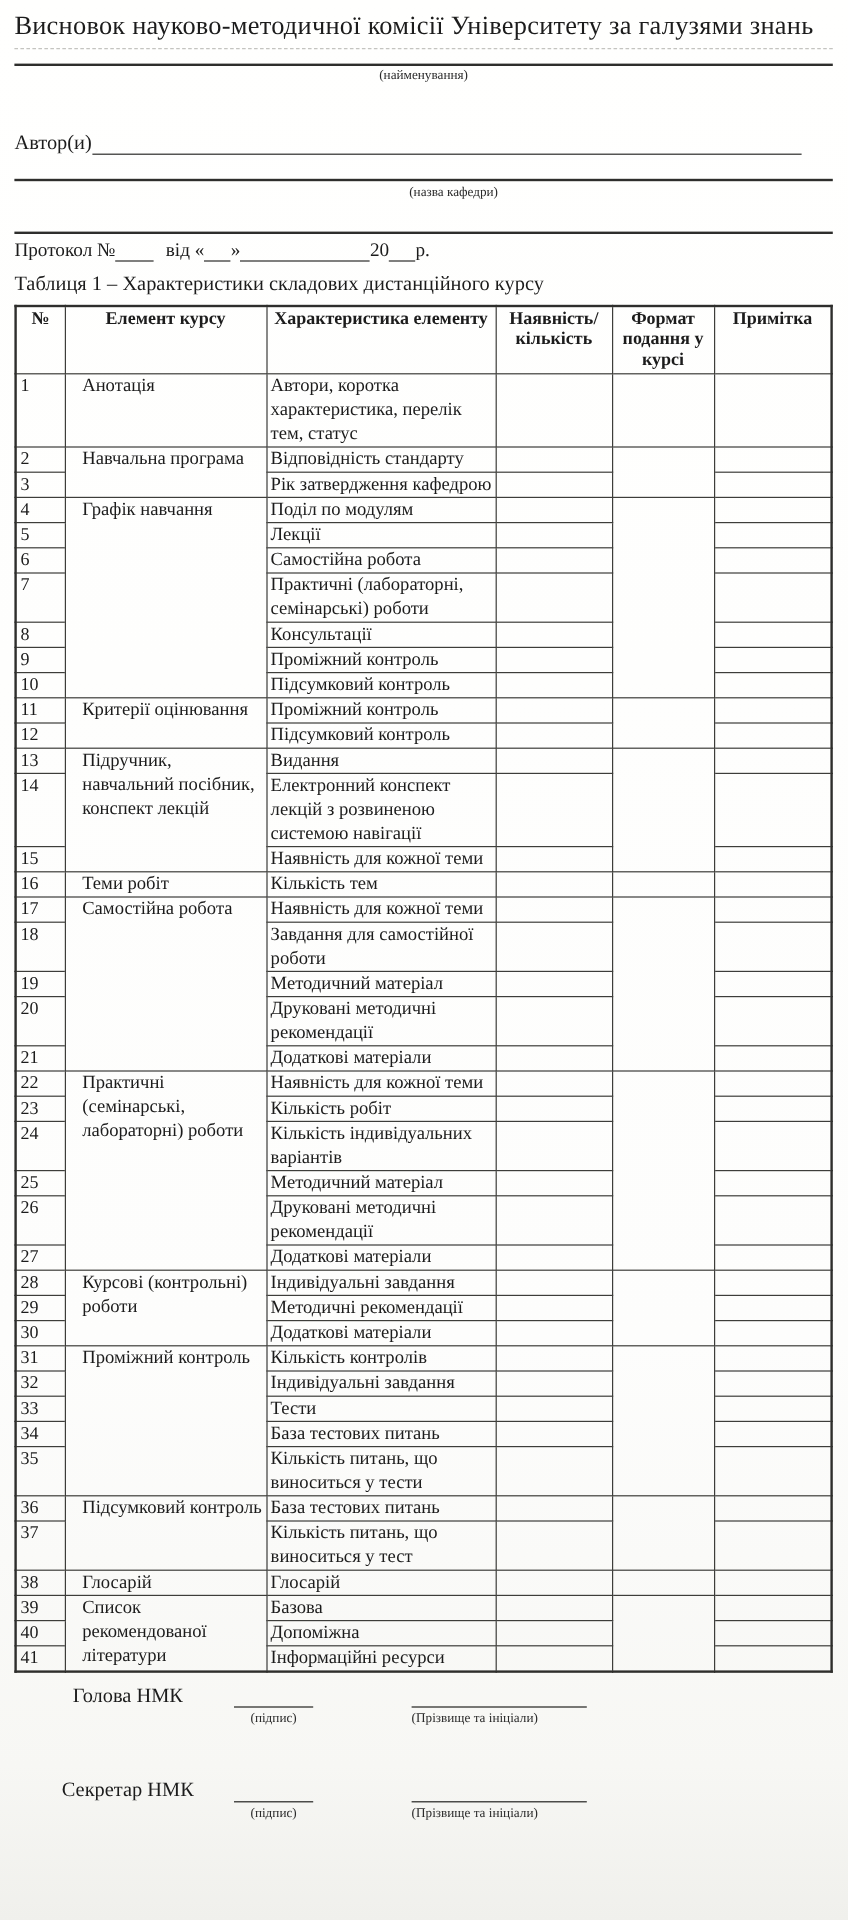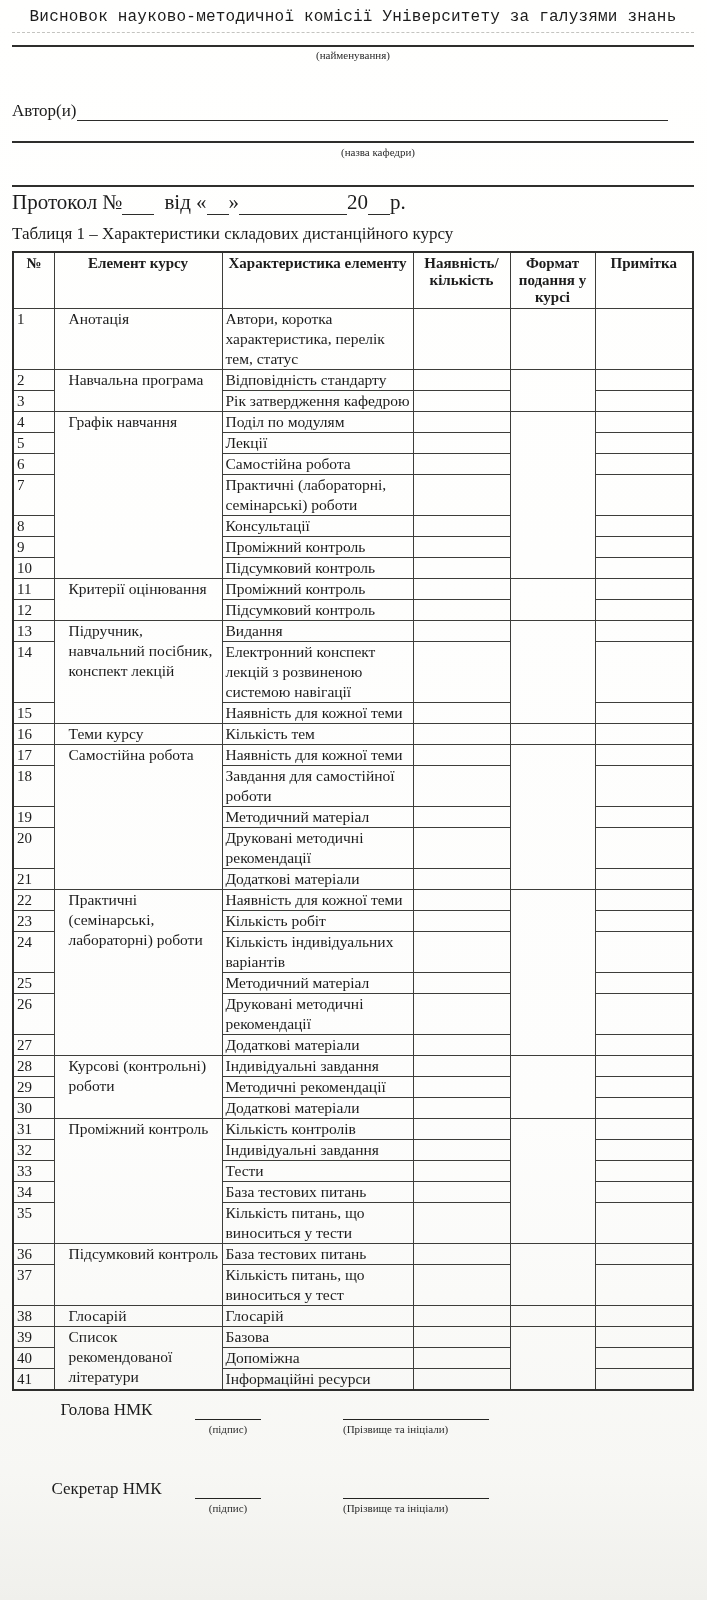--- a/index.html
+++ b/index.html
@@ -7,34 +7,34 @@
     position:relative;
     width:707px;height:1600px;
     margin:0 auto;
     background:linear-gradient(180deg,#fffffe 0%,#fdfdfc 70%,#f7f7f4 92%,#f0f0ec 100%);
     font-family:"Liberation Serif","DejaVu Serif",serif;
     color:#1c1c1c;
     box-sizing:border-box;
     padding:8px 13px 0 12px;
     overflow:hidden;
   }
-  .doc-title{font-size:16px;text-align:center;letter-spacing:.2px;font-family:Liberation Mono, monospace;}
+  .doc-title{font-size:22px;text-align:left;letter-spacing:.2px;}
   .rule-faint{border-top:1px dashed #c4c4c0;margin-top:6px;}
   .rule{border-top:2px solid #2e2e2c;margin-top:12px;}
   .caption{font-size:11px;color:#2a2a2a;text-align:center;}
   .caption-name{margin-top:2px;}
   .label-row{display:flex;align-items:flex-end;font-size:17px;}
   .author-row{margin-top:40px;justify-content:center;}
   .author-row .blank-fill{flex:1;border-bottom:1.6px solid #2c2c2a;margin-right:26px;height:19px;}
   .agree-row{margin-top:4px;}
   .agree-row .blank-fill{flex:1;border-bottom:1.6px solid #2c2c2a;margin-right:31px;height:19px;max-width:445px;}
   .dept-caption{width:160px;margin-left:286px;margin-top:3px;}
   .rule-mid{margin-top:20px;}
   .rule-protocol{margin-top:27px;}
-  .protocol-row{margin-top:3px;font-size:21px;display:flex;align-items:flex-end;}
+  .protocol-row{margin-top:3px;font-size:16px;display:flex;align-items:flex-end;}
   .blank{display:inline-block;border-bottom:1.6px solid #2c2c2a;height:19px;}
   .b-num{width:32px;}
   .b-day{width:22px;}
   .b-month{width:108px;}
   .b-year{width:22px;}
   .protocol-row .spc{width:10px;}
   .table-caption{font-size:17px;margin-top:9px;}
   table.course{
     border-collapse:collapse;table-layout:fixed;
     width:682px;margin-top:7px;
@@ -222,21 +222,21 @@
           <td class="c-note"></td>
         </tr>
         <tr>
           <td class="c-num">15</td>
           <td class="c-char">Наявність для кожної теми</td>
           <td class="c-have"></td>
           <td class="c-note"></td>
         </tr>
         <tr>
           <td class="c-num">16</td>
-          <td class="c-elem">Теми курсу</td>
+          <td class="c-elem">Теми робіт</td>
           <td class="c-char">Кількість тем</td>
           <td class="c-have"></td>
           <td class="c-fmt"></td>
           <td class="c-note"></td>
         </tr>
         <tr>
           <td class="c-num">17</td>
           <td class="c-elem" rowspan="5">Самостійна робота</td>
           <td class="c-char">Наявність для кожної теми</td>
           <td class="c-have"></td>

